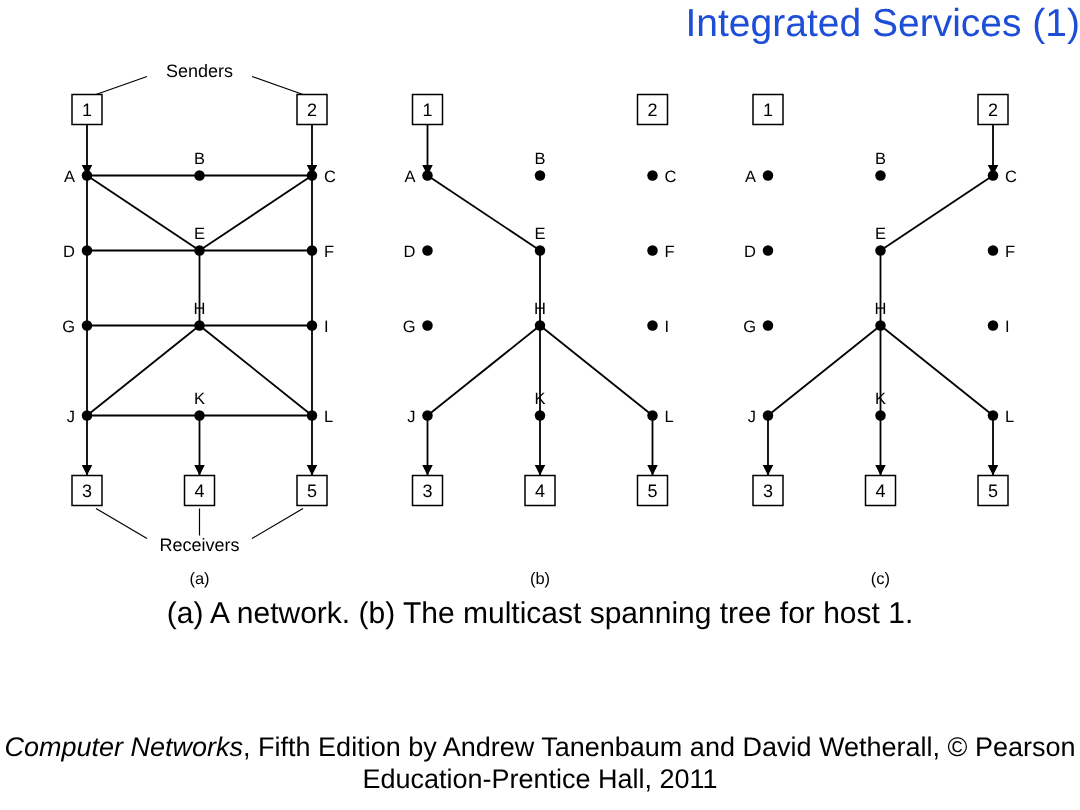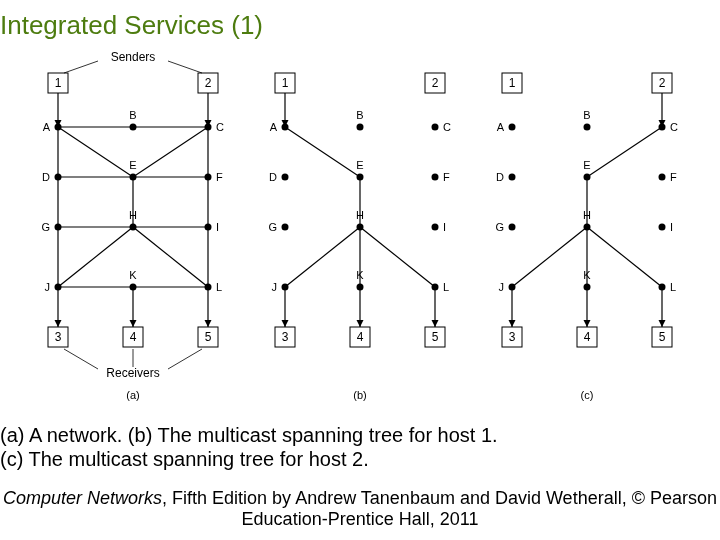--- a/index.html
+++ b/index.html
@@ -5,40 +5,40 @@
   body {
     margin: 0;
     width: 720px;
     height: 540px;
     background: #fff;
     font-family: Arial, Helvetica, sans-serif;
     position: relative;
     overflow: hidden;
   }
   .title {
-    text-align: left;
+    text-align: right;
     font-size: 26px;
-    color: #4d7c0f;
-    margin-top: 10px;
+    color: #1d4ed8;
     font-weight: normal;
   }
   .figwrap {
     display: flex;
     justify-content: space-around;
     padding: 0 20px;
     margin-top: 6px;
   }
   .fig {
     width: 210px;
     height: 360px;
   }
   .caption {
+    text-align: center;
     font-size: 20px;
     line-height: 1.2;
-    margin-top: 16px;
+    margin-top: 0;
   }
   .caption .part { }
   .footer {
     position: absolute;
     bottom: 10px;
     left: 0;
     width: 100%;
     text-align: center;
     font-size: 18px;
   }
@@ -232,18 +232,17 @@
       <text x="105" y="232" text-anchor="middle" class="nlab">K</text>
       <circle cx="180" cy="240" r="3.5" fill="#000"></circle>
       <text x="188" y="244" text-anchor="start" class="nlab">L</text>
       <text x="105" y="352" text-anchor="middle" class="sublab">(c)</text>
     </svg>
 </div>
 
 <div class="caption">
   <span class="part">(a) A network.</span>
   <span class="part">(b) The multicast spanning tree for host 1.</span><br>
-  <span class="part">(c) The multicast spanning tree for host 2.</span>
 </div>
 
 <div class="footer">
   <span class="book">Computer Networks</span><span>, Fifth Edition by Andrew Tanenbaum and David Wetherall, © Pearson Education-Prentice Hall, 2011</span>
 </div>
 
 </body></html>

